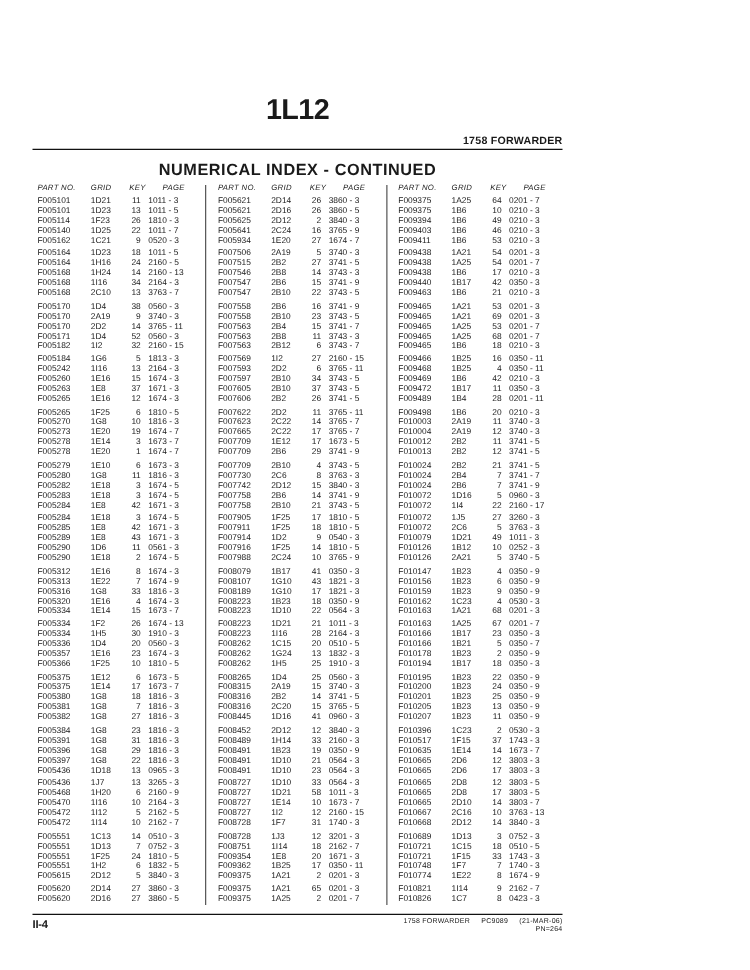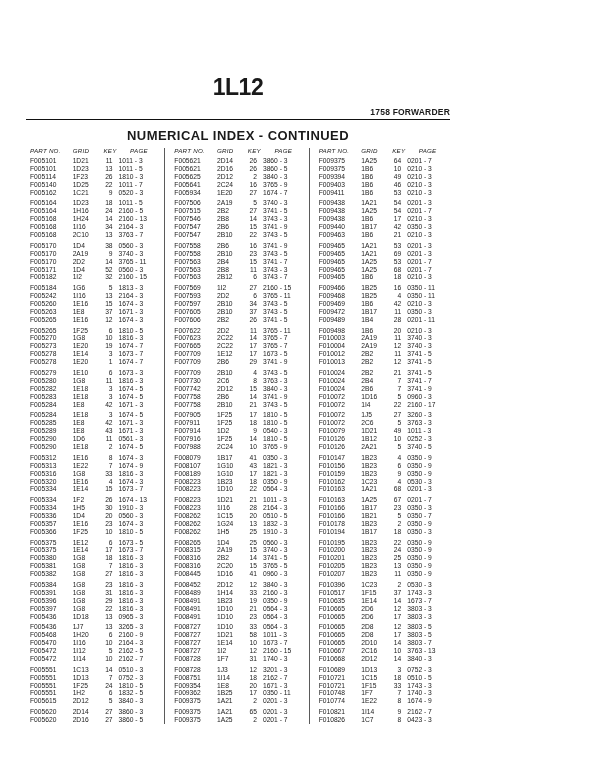--- a/index.html
+++ b/index.html
@@ -1404,14 +1404,28 @@
               <td class="c-grid">1C7</td>
               <td class="c-key">8</td>
               <td class="c-page">0423 - 3</td>
             </tr>
           </tbody>
       </table>
     </div>
 
   </div>
 
+  <div class="footer">
+    <div class="footer-rule"></div>
+    <div class="footer-inner">
+      <div class="page-no">II-4</div>
+      <div class="footer-right">
+        <div class="line1">
+          <span>1758 FORWARDER</span><span>PC9089</span><span>(21-MAR-06)</span>
+        </div>
+        <div class="line2">
+          <span>PN=264</span>
+        </div>
+      </div>
+    </div>
+  </div>
 
 </div>
 
 </body></html>

